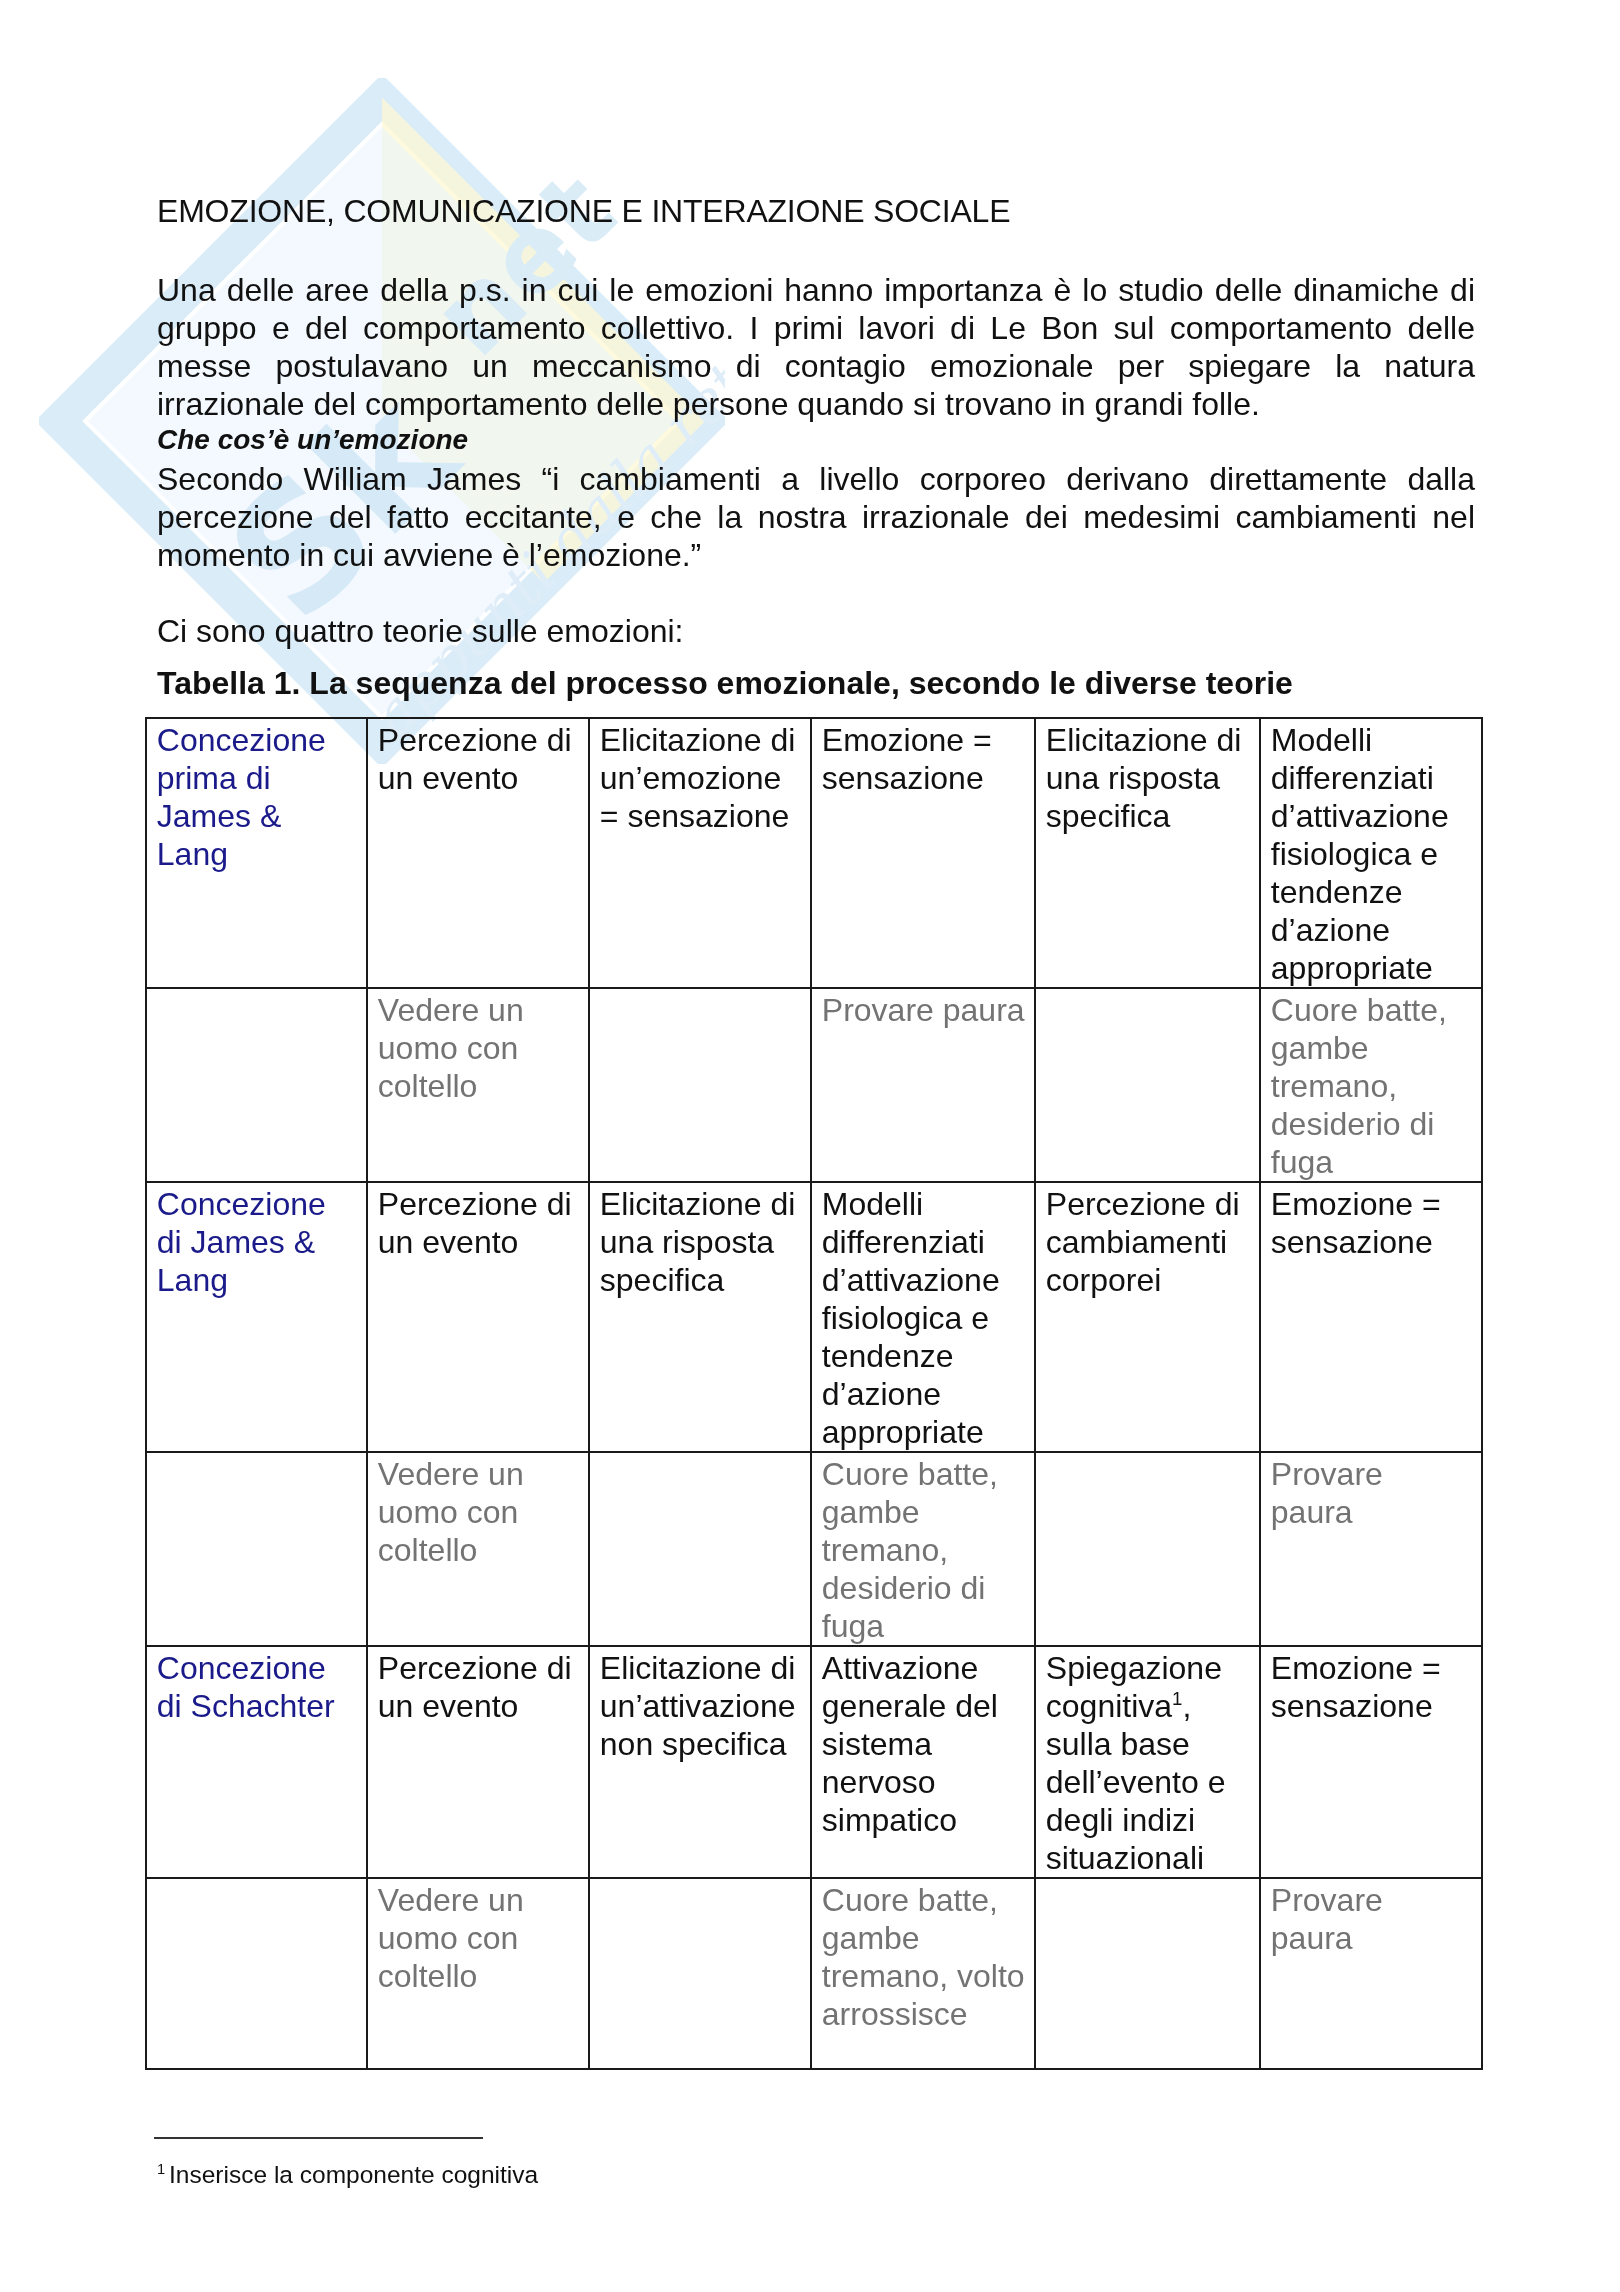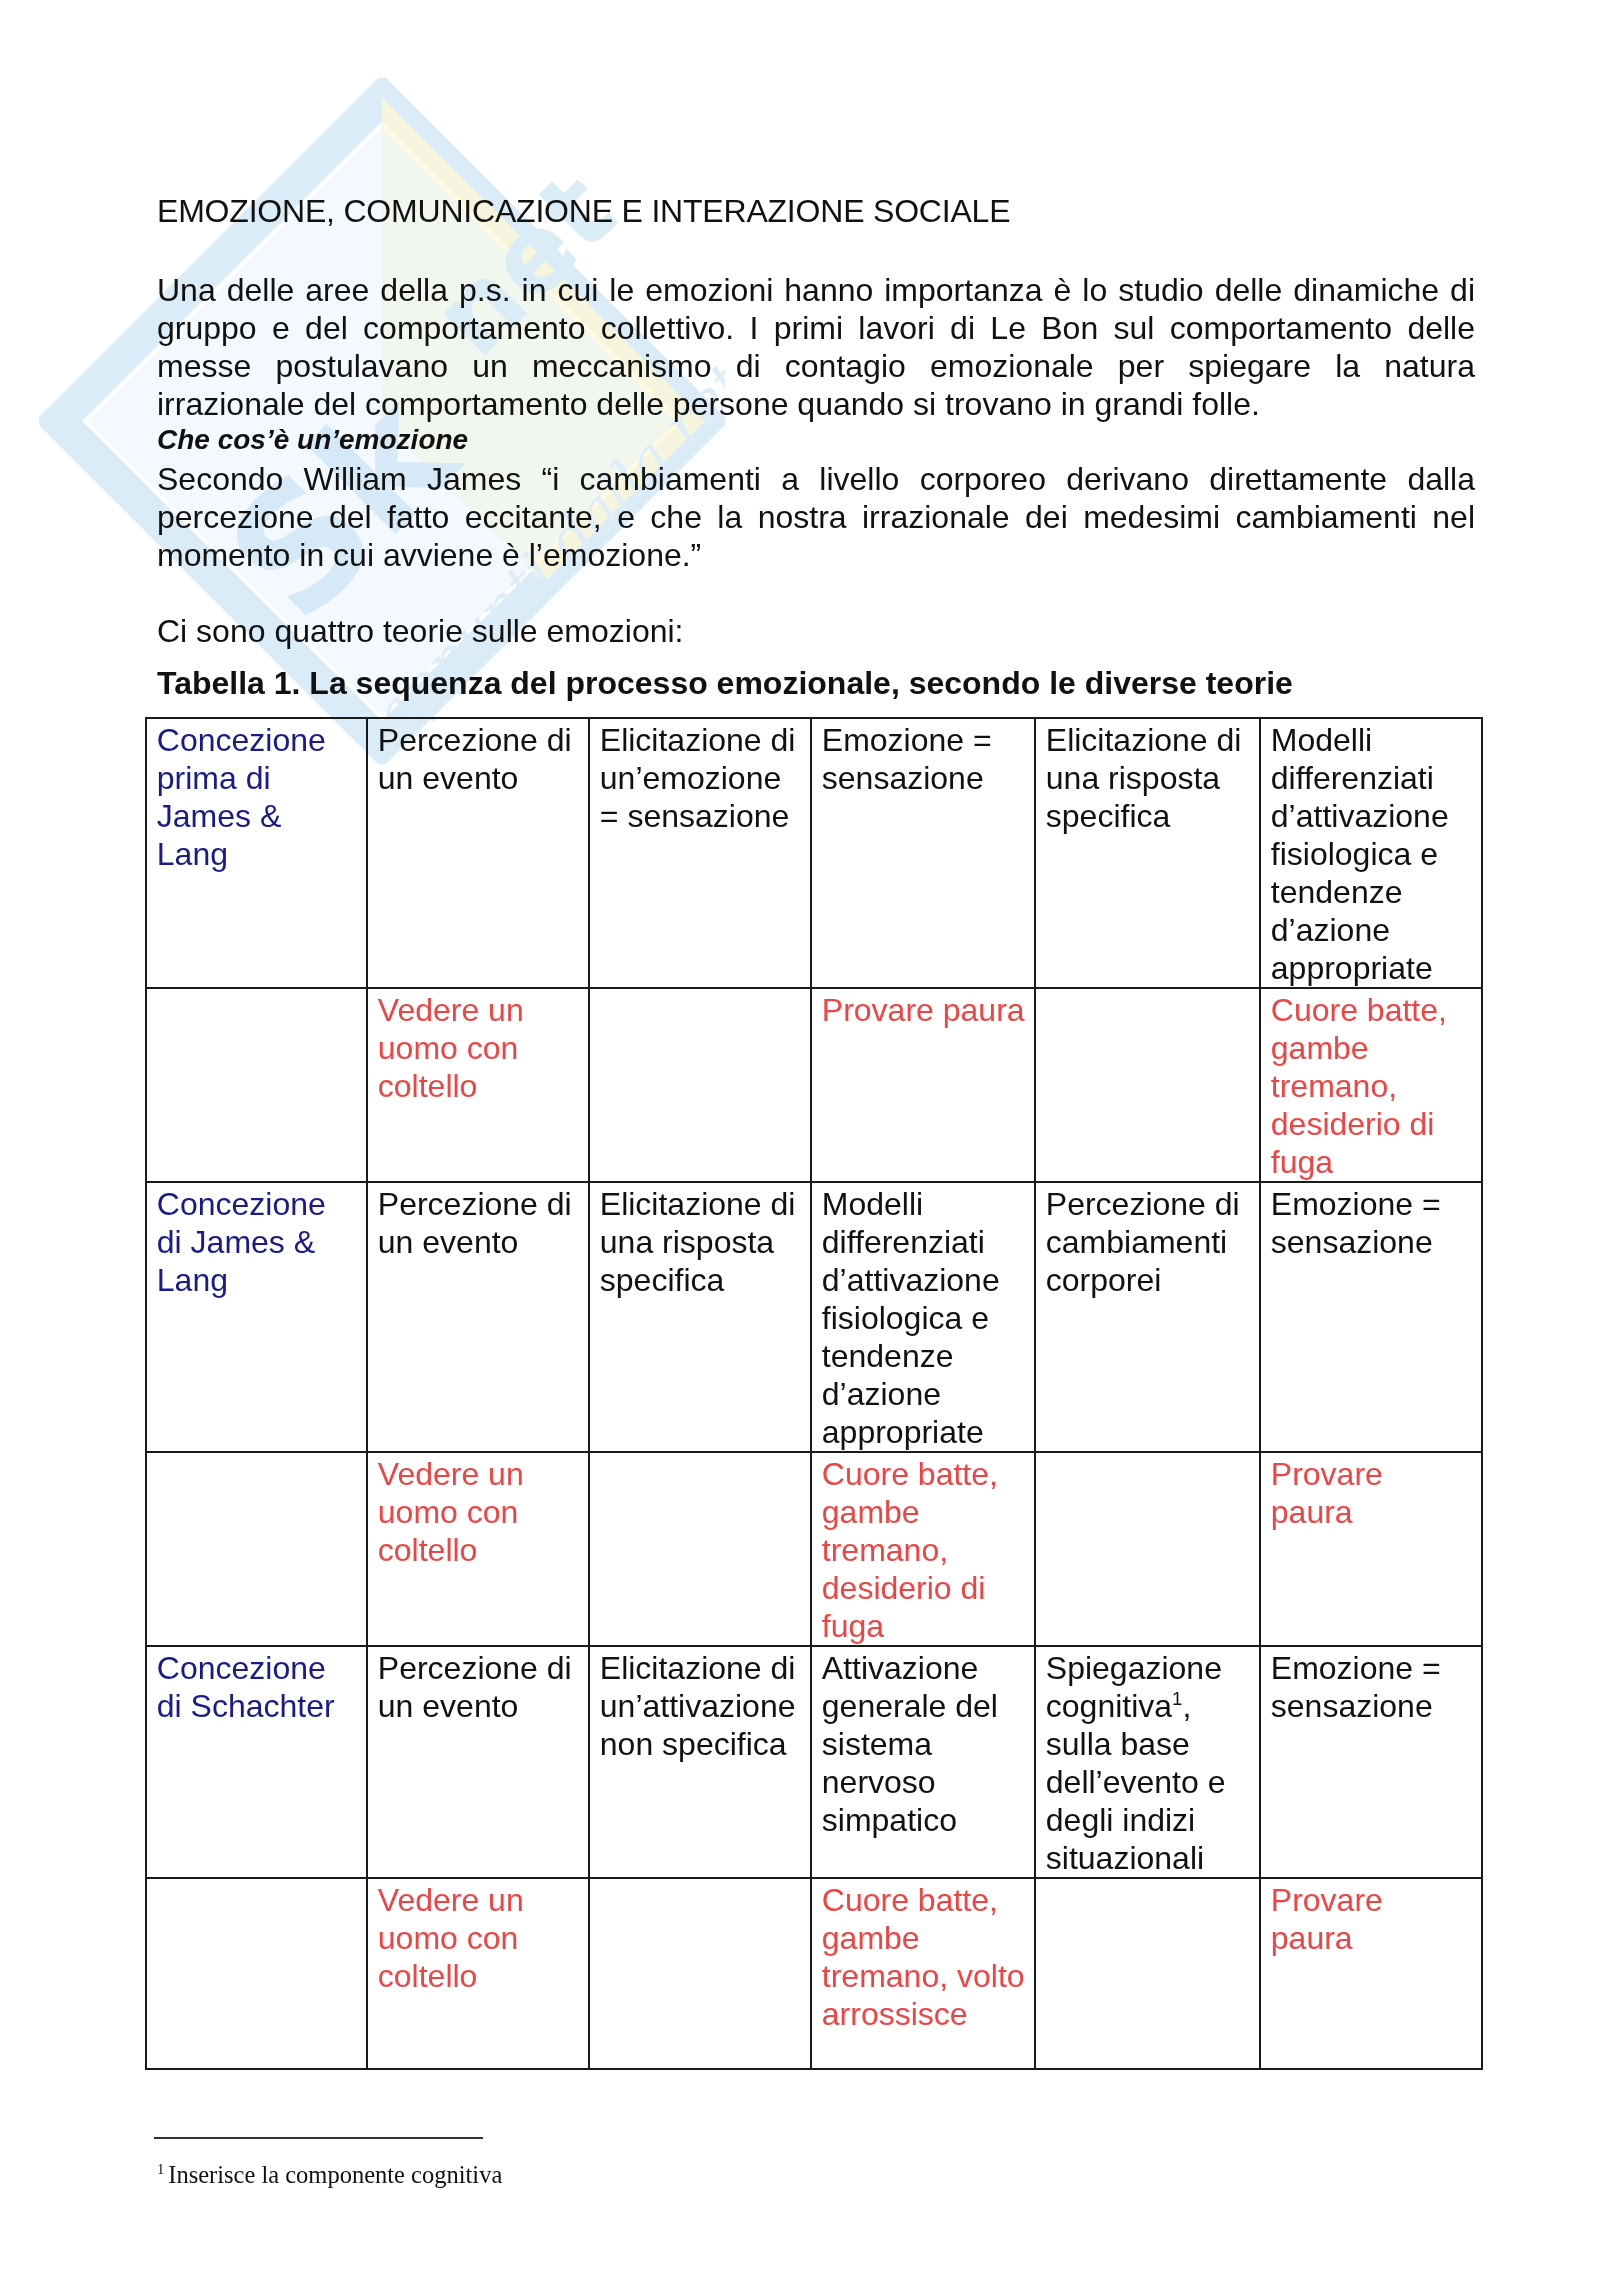--- a/index.html
+++ b/index.html
@@ -10,24 +10,24 @@
   .title { position: absolute; top: 192px; left: 0; font-size: 32px; line-height: 39px; letter-spacing: -0.2px; white-space: nowrap; }
   .para { position: absolute; left: 0; width: 1318px; font-size: 32px; line-height: 38px; text-align: justify; text-align-last: left; }
   .p1 { top: 271px; }
   .subhead { position: absolute; top: 421px; left: 0; font-size: 28px; line-height: 37px; font-weight: bold; font-style: italic; }
   .p2 { top: 460px; }
   .intro { position: absolute; top: 613px; left: 0; font-size: 32px; line-height: 37px; }
   .caption { position: absolute; top: 665px; left: 0; font-size: 32px; line-height: 37px; font-weight: bold; white-space: nowrap; }
   table.seq { position: absolute; left: 145px; top: 717px; border-collapse: collapse; table-layout: fixed; width: 1337px; }
   table.seq td { border: 2.5px solid #1a1a1a; vertical-align: top; padding: 2px 7.8px 0 9.8px; font-size: 32px; line-height: 38px; overflow: hidden; }
   td.concept { color: #1a1a8a; }
-  td.example { color: #ef4444; }
+  td.example { color: #737373; }
   .sup { font-size: 18.6px; vertical-align: super; line-height: 0; }
   .fn-rule { position: absolute; left: 154px; top: 2137px; width: 329px; height: 0; border-top: 2px solid #333; }
-  .footnote { position: absolute; left: 157px; top: 2160px; font-family: Liberation Serif, serif; font-size: 24.5px; line-height: 29px; }
+  .footnote { position: absolute; left: 157px; top: 2160px; font-family: Liberation Sans, sans-serif; font-size: 24.5px; line-height: 29px; }
   .footnote .fn-mark { font-size: 14.7px; vertical-align: super; line-height: 0; margin-right: 3.9px; }
 </style>
 </head>
 <body>
 
 <svg class="watermark" viewBox="0 0 700 700">
   <g opacity="0.9">
     <polygon points="350,20 680,350 350,680 20,350" fill="none" stroke="#d6eaf8" stroke-width="34"></polygon>
     <polygon points="350,20 680,350 515,515 350,350" fill="#fcf8d2" opacity="0.8"></polygon>
     <polygon points="350,50 650,350 350,650 50,350" fill="#e6f2fb" opacity="0.55"></polygon>

